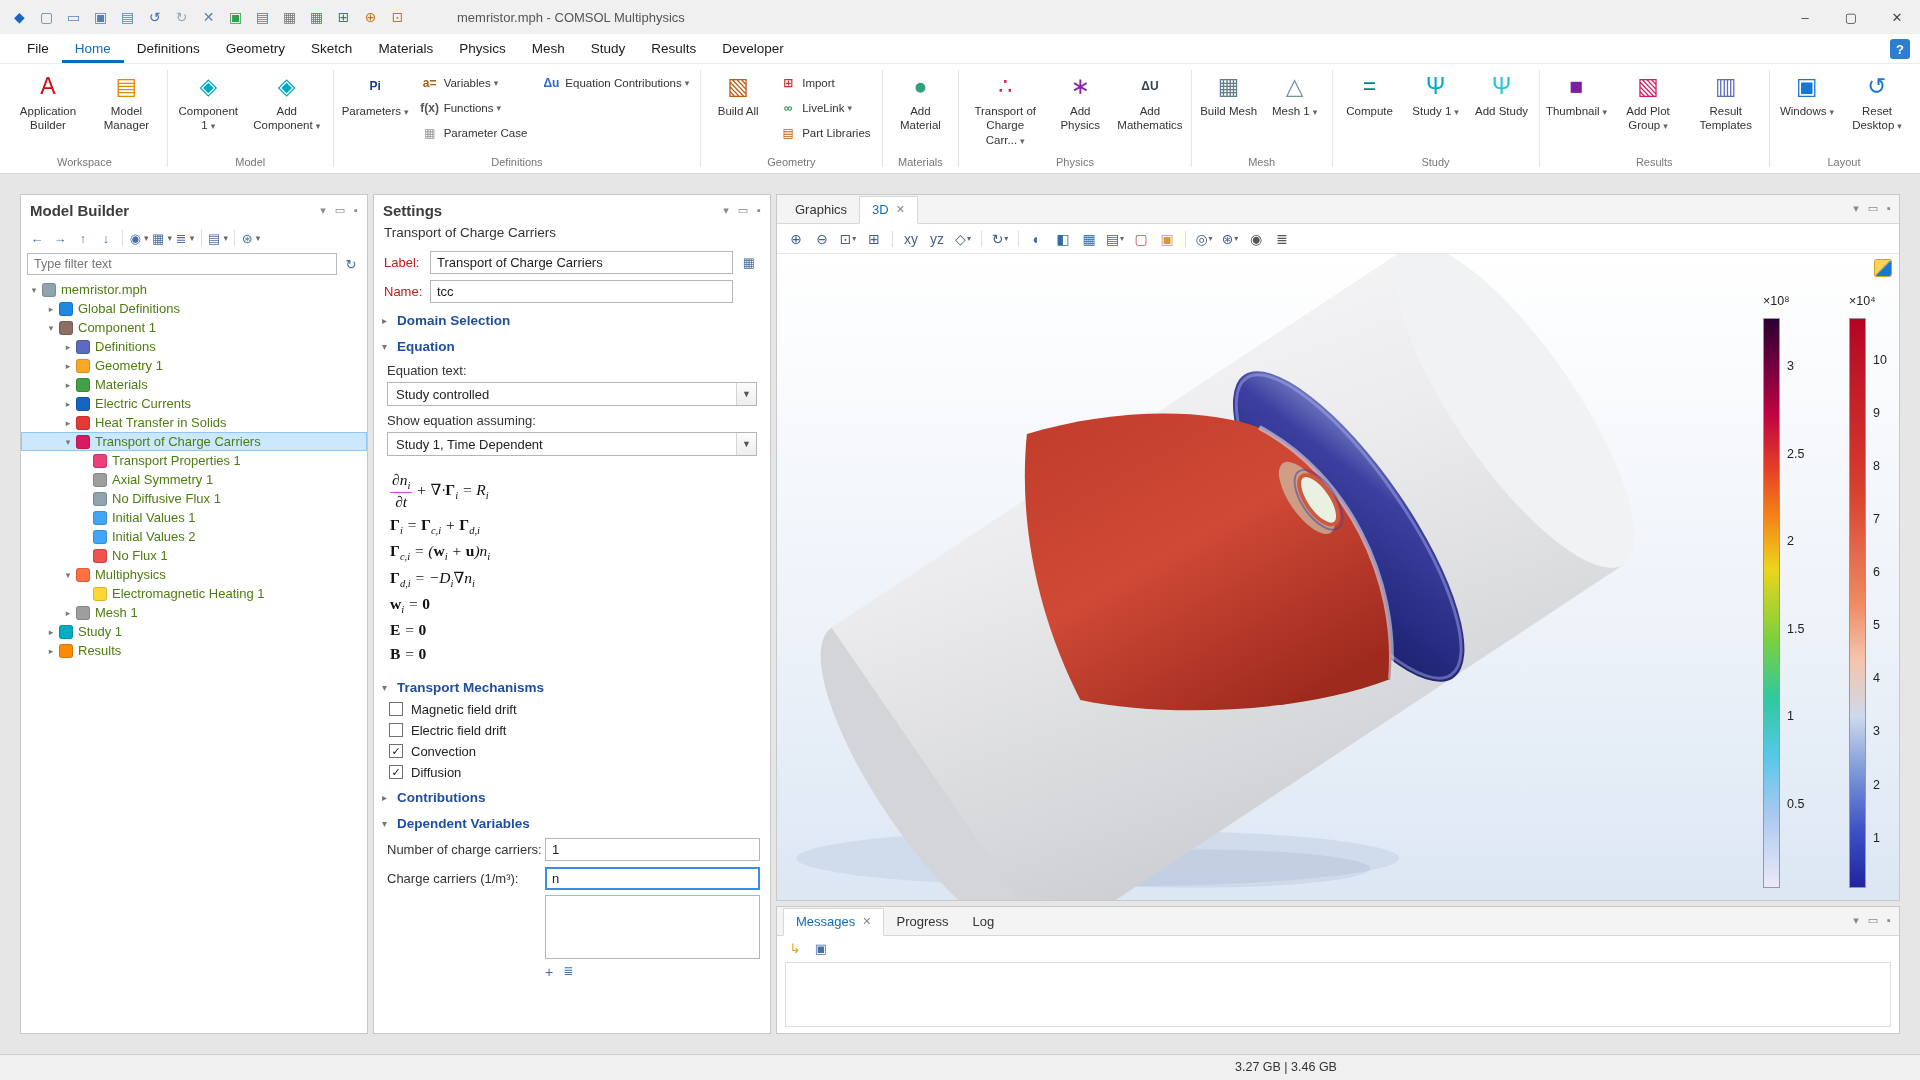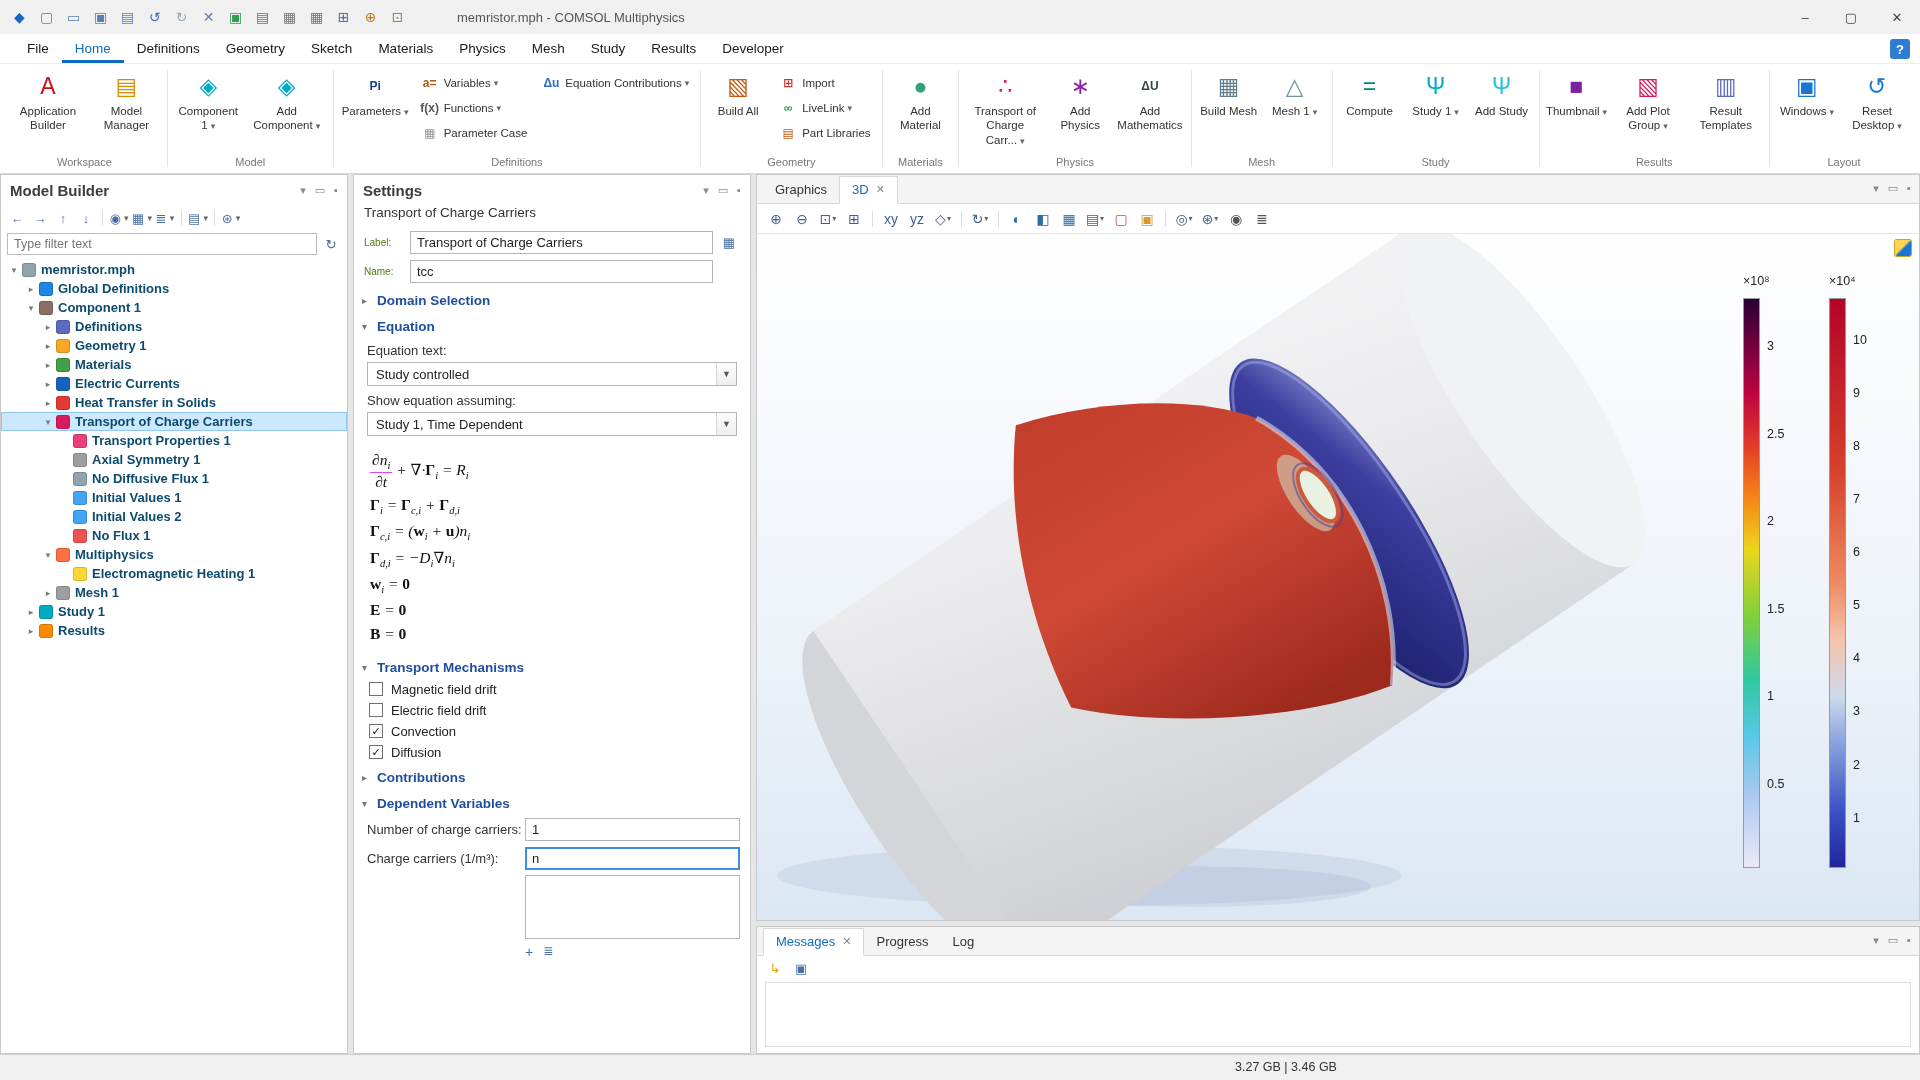--- a/index.html
+++ b/index.html
@@ -23,47 +23,47 @@
 .rsep{width:1px;background:#e4e4e4;margin:4px 2px 6px;}
 .rbig{min-width:66px;max-width:84px;display:flex;flex-direction:column;align-items:center;padding:5px 4px 2px;border-radius:3px;}
 .rbig .ricon{height:30px;font-size:23px;line-height:30px;display:flex;align-items:center;justify-content:center;}
 .rbig .ricon.txticon{font-size:12px;font-weight:bold;}
 .rbig .rlabel{font-size:11.5px;text-align:center;line-height:1.25;color:#333;margin-top:3px;}
 .rsmallcol{display:flex;flex-direction:column;justify-content:flex-start;padding-top:4px;}
 .rsmall{display:flex;align-items:center;height:25px;padding:0 7px;font-size:11.5px;color:#333;border-radius:3px;white-space:nowrap;}
 .rsmall .ricon{width:20px;font-size:12px;margin-right:4px;text-align:center;font-weight:bold;}
 .caret{color:#666;font-size:9px;margin-left:3px;}
 
-.main{display:flex;height:880px;background:#e6e6e6;padding:0;gap:5px;}
+.main{display:flex;height:880px;background:#e6e6e6;padding:20px;gap:5px;}
 .panel{background:#fff;border:1px solid #c9c9c9;display:flex;flex-direction:column;min-height:0;}
 .model-builder{width:348px;}
 .settings-panel{width:398px;}
 .right-col{flex:1;display:flex;flex-direction:column;gap:5px;min-width:0;}
 .graphics-panel{flex:1;}
 .messages-panel{height:128px;}
 .phead{height:30px;display:flex;align-items:center;padding:0 9px;font-size:15px;font-weight:bold;color:#3c3c3c;flex:none;}
 .phead-icons{margin-left:auto;display:flex;gap:9px;color:#8a8a8a;font-size:11px;}
 .ph-icon{cursor:default;}
 
 .mb-toolbar{height:26px;display:flex;align-items:center;padding:0 6px;gap:3px;flex:none;}
 .tb-icon{min-width:20px;height:20px;display:flex;align-items:center;justify-content:center;color:#4a6fa5;font-size:13px;border-radius:2px;}
 .tsep{width:1px;height:16px;background:#ddd;margin:0 3px;}
 .mb-filter{display:flex;align-items:center;padding:2px 6px;gap:4px;flex:none;}
 .mb-filter input{flex:1;height:22px;border:1px solid #bbb;padding:0 6px;font:12.5px "Liberation Sans","DejaVu Sans",sans-serif;color:#333;}
 .tree{flex:1;overflow:hidden;padding-top:3px;font-size:13px;}
 .trow{height:19px;display:flex;align-items:center;white-space:nowrap;}
 .trow .arrow{width:14px;text-align:center;color:#777;font-size:9px;flex:none;}
 .ticon{width:14px;height:14px;border-radius:3px;margin:0 5px 0 1px;flex:none;box-shadow:inset 0 0 0 1px rgba(0,0,0,.15);}
 .trow.selected{background:#cce8ff;outline:1px solid #90c8f0;outline-offset:-1px;}
-.tlabel{color:#0c4a6e;font-weight:bold;}
+.tlabel{color:#4d7c0f;}
 
 .s-sub{padding:0 10px 8px;font-size:13.5px;color:#333;flex:none;}
 .settings-body{flex:1;overflow:hidden;}
 .fieldrow{display:flex;align-items:center;padding:3px 10px;}
-.fieldrow label{width:46px;font-size:10px;color:#4d7c0f;flex:none;}
+.fieldrow label{width:46px;font-size:13px;color:#b91c1c;flex:none;}
 .tinput{flex:1;height:23px;border:1px solid #b5b5b5;padding:0 6px;font:13px "Liberation Sans","DejaVu Sans",sans-serif;background:#fff;color:#222;min-width:0;}
 .tinput.focused{border:2px solid #3d8de8;padding:0 5px;}
 .sq-btn{width:22px;height:22px;margin-left:5px;display:flex;align-items:center;justify-content:center;color:#4a6fa5;font-size:13px;flex:none;}
 .spacer22{width:27px;flex:none;}
 .sec-head{display:flex;align-items:center;padding:7px 8px 4px;color:#1f4e9c;font-weight:bold;font-size:13.5px;}
 .sec-head .chev{color:#777;width:15px;font-size:10px;font-weight:normal;}
 .s-label{padding:5px 13px 2px;color:#333;font-size:13px;}
 .select{margin:2px 13px;height:24px;border:1px solid #b5b5b5;display:flex;align-items:center;padding:0 0 0 8px;background:#fff;font-size:13px;color:#222;}
 .sel-caret{margin-left:auto;color:#555;font-size:9px;width:20px;height:100%;display:flex;align-items:center;justify-content:center;border-left:1px solid #d5d5d5;background:linear-gradient(#fcfcfc,#eee);}
 .equations{padding:8px 16px 4px;font-family:"Liberation Serif","DejaVu Serif",serif;font-size:15.5px;font-style:italic;color:#111;}

